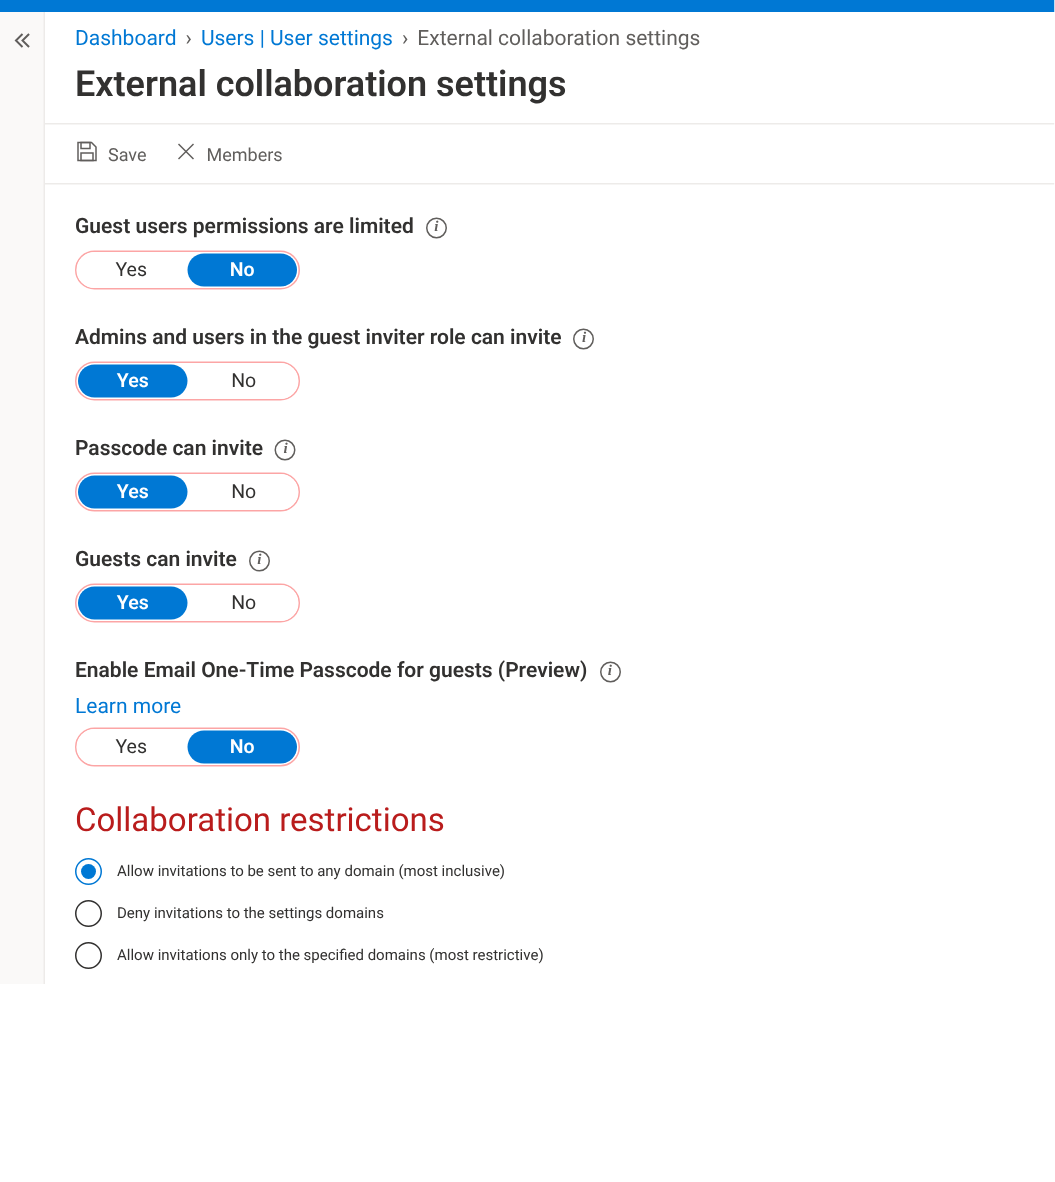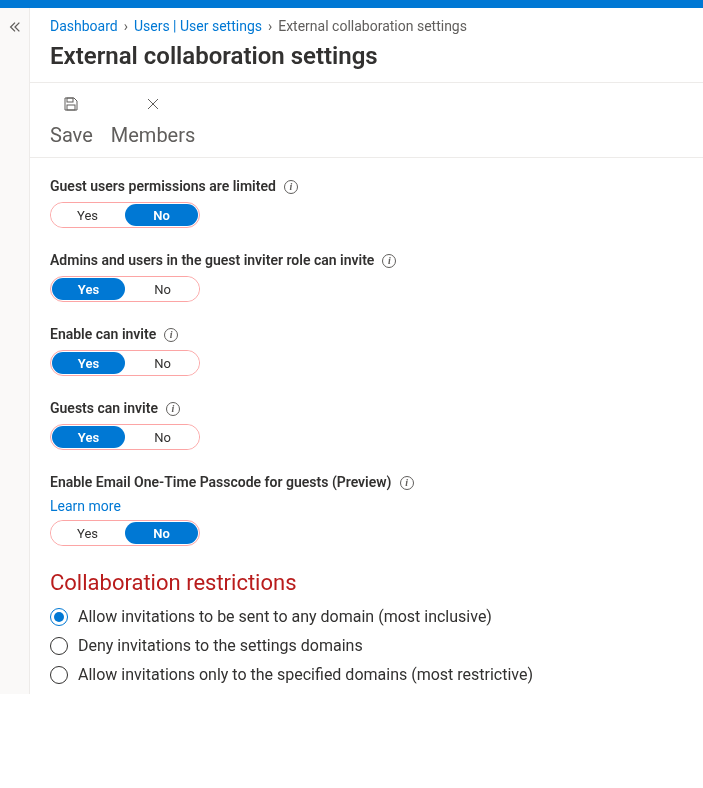--- a/index.html
+++ b/index.html
@@ -64,24 +64,23 @@
     gap: 18px;
     color: #605e5c;
   }
   .toolbar-btn {
     display: flex;
     align-items: center;
     gap: 6px;
     background: none;
     border: none;
     color: #605e5c;
-    font-size: 20px;
+    font-size: 12px;
     cursor: pointer;
     font-family: inherit;
-    flex-direction: column;
   }
   .toolbar-btn svg { width: 16px; height: 16px; }
   .settings-body {
     padding: 20px 20px 10px 20px;
   }
   .setting-group {
     margin-bottom: 24px;
   }
   .setting-label {
     font-weight: 600;
@@ -176,21 +175,21 @@
     border-color: #0078d4;
   }
   .radio-dot {
     width: 10px;
     height: 10px;
     background: #0078d4;
     border-radius: 50%;
   }
   .radio-label {
     color: #323130;
-    font-size: 16px;
+    font-size: 10px;
   }
   .collapse-icon svg { width: 14px; height: 14px; }
 </style>
 </head>
 <body>
 
 <div class="top-bar"></div>
 
 <div class="main-area">
   <div class="collapse-col">
@@ -258,21 +257,21 @@
           <span class="info-icon">i</span>
         </div>
         <div class="toggle">
           <button class="toggle-opt selected">Yes</button>
           <button class="toggle-opt">No</button>
         </div>
       </div>
 
       <div class="setting-group">
         <div class="setting-label">
-          <span>Enable can invite</span>
+          <span>Passcode can invite</span>
           <span class="info-icon">i</span>
         </div>
         <div class="toggle">
           <button class="toggle-opt selected">Yes</button>
           <button class="toggle-opt">No</button>
         </div>
       </div>
 
       <div class="setting-group">
         <div class="setting-label">

